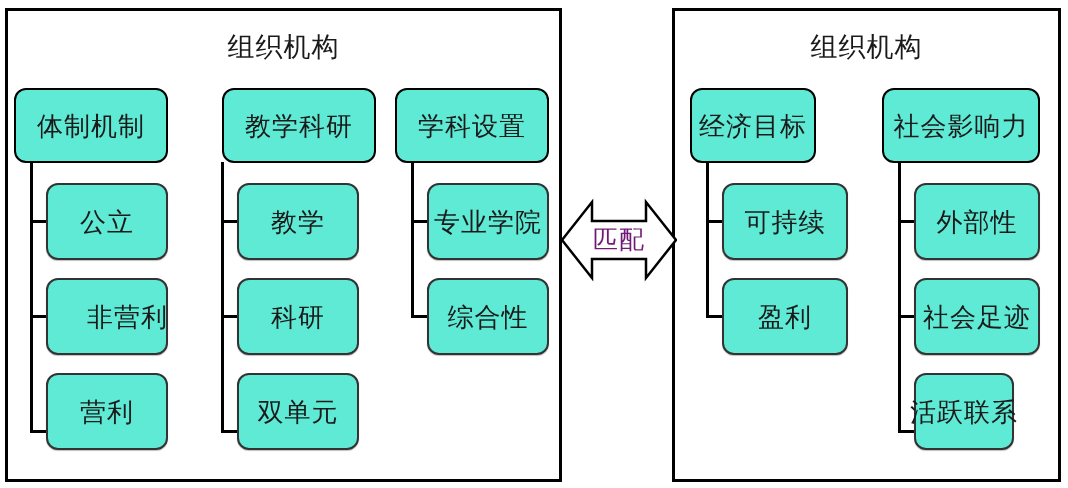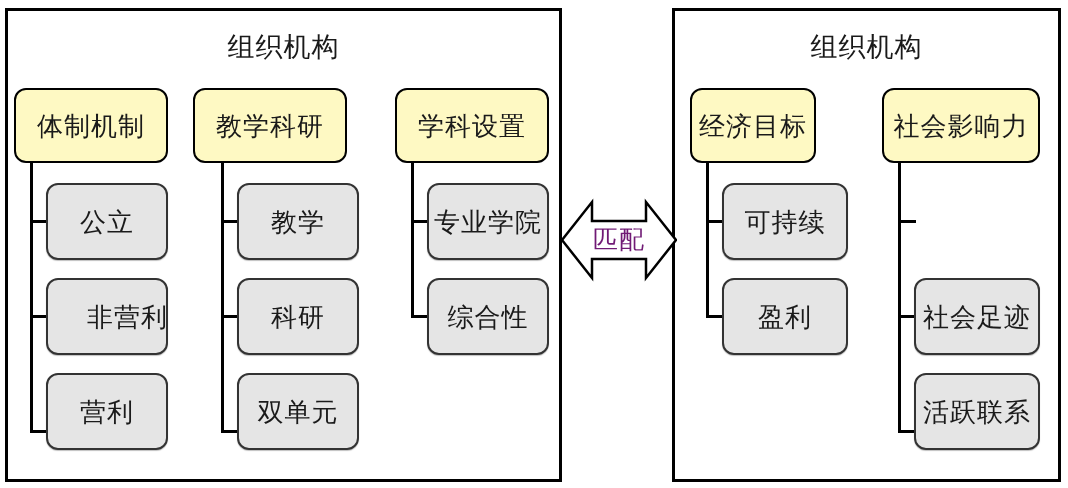--- a/index.html
+++ b/index.html
@@ -51,25 +51,25 @@
     align-items: center;
     justify-content: center;
     font-size: 26px;
     line-height: 30px;
     color: #1a1a1a;
     letter-spacing: 1px;
     white-space: nowrap;
     z-index: 3;
   }
   .node.parent {
-    background: #fef9c3;
+    background: #5eead4;
     border-color: #000000;
   }
   .node.child {
-    background: #e5e5e5;
+    background: #5eead4;
     border-color: #333333;
     box-shadow: 0 1px 1px rgba(0,0,0,0.25);
   }
 
   
   .conn-v {
     position: absolute;
     width: 3px;
     background: #000000;
     z-index: 1;
@@ -119,21 +119,21 @@
 
   <div class="node parent" style="left:14px; top:88px; width:154px; height:75px;">体制机制</div>
   <div class="conn-v" style="left:30px; top:162px; height:271px;"></div>
   <div class="conn-h" style="left:30px; top:220px; width:18px;"></div>
   <div class="conn-h" style="left:30px; top:315px; width:18px;"></div>
   <div class="conn-h" style="left:30px; top:430px; width:18px;"></div>
   <div class="node child" style="left:46px; top:183px; width:122px; height:77px;">公立</div>
   <div class="node child" style="left:46px; top:278px; width:122px; height:77px;padding-left:41px;">非营利</div>
   <div class="node child" style="left:46px; top:373px; width:122px; height:77px;">营利</div>
 
-  <div class="node parent" style="left:193px; top:88px; width:154px; height:75px;">教学科研</div>
+  <div class="node parent" style="left:222px; top:88px; width:154px; height:75px;">教学科研</div>
   <div class="conn-v" style="left:221px; top:162px; height:271px;"></div>
   <div class="conn-h" style="left:221px; top:220px; width:18px;"></div>
   <div class="conn-h" style="left:221px; top:315px; width:18px;"></div>
   <div class="conn-h" style="left:221px; top:430px; width:18px;"></div>
   <div class="node child" style="left:237px; top:183px; width:122px; height:77px;">教学</div>
   <div class="node child" style="left:237px; top:278px; width:122px; height:77px;">科研</div>
   <div class="node child" style="left:237px; top:373px; width:122px; height:77px;">双单元</div>
 
   <div class="node parent" style="left:395px; top:88px; width:154px; height:75px;">学科设置</div>
   <div class="conn-v" style="left:411px; top:162px; height:156px;"></div>
@@ -151,22 +151,23 @@
   <div class="conn-h" style="left:706px; top:220px; width:18px;"></div>
   <div class="conn-h" style="left:706px; top:315px; width:18px;"></div>
   <div class="node child" style="left:722px; top:183px; width:126px; height:77px;">可持续</div>
   <div class="node child" style="left:722px; top:278px; width:126px; height:77px;">盈利</div>
 
   <div class="node parent" style="left:882px; top:88px; width:158px; height:75px;">社会影响力</div>
   <div class="conn-v" style="left:898px; top:162px; height:271px;"></div>
   <div class="conn-h" style="left:898px; top:220px; width:18px;"></div>
   <div class="conn-h" style="left:898px; top:315px; width:18px;"></div>
   <div class="conn-h" style="left:898px; top:430px; width:18px;"></div>
+  <div class="node child" style="left:914px; top:183px; width:126px; height:77px;">外部性</div>
   <div class="node child" style="left:914px; top:278px; width:126px; height:77px;">社会足迹</div>
-  <div class="node child" style="left:914px; top:373px; width:126px; height:77px;">活跃联系</div>
+  <div class="node child" style="left:914px; top:373px; width:100px; height:77px;">活跃联系</div>
 
   <div id="match-arrow">
     <svg width="116" height="92" viewBox="0 0 116 92" xmlns="http://www.w3.org/2000/svg">
       <polygon points="1,46 31,8 31,27 85,27 85,8 115,46 85,84 85,65 31,65 31,84" fill="#ffffff" stroke="#000000" stroke-width="2.5" stroke-linejoin="miter"></polygon>
     </svg>
   </div>
   <div id="match-label">匹配</div>
 
 </div>
 

